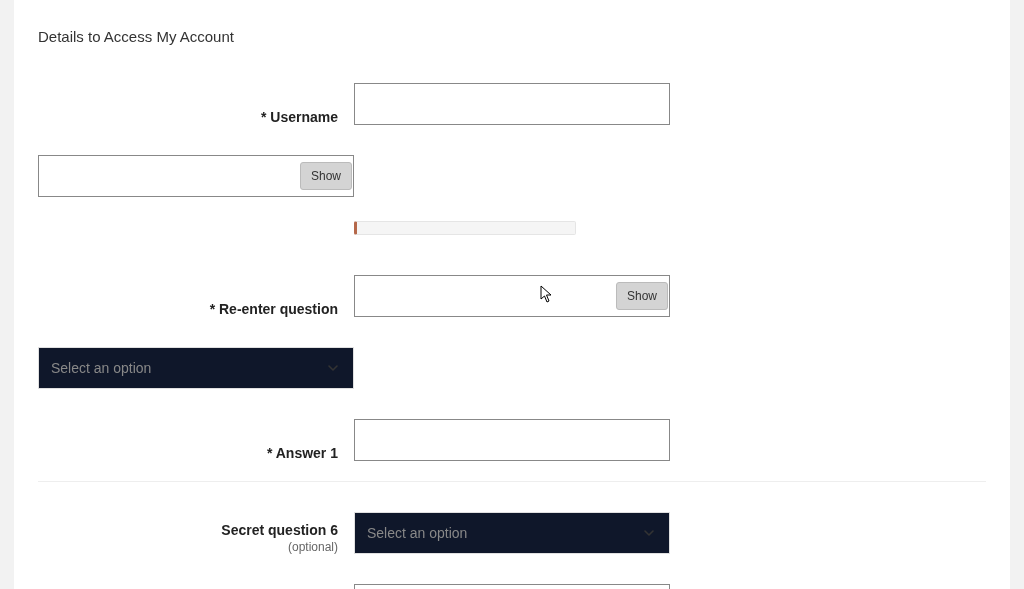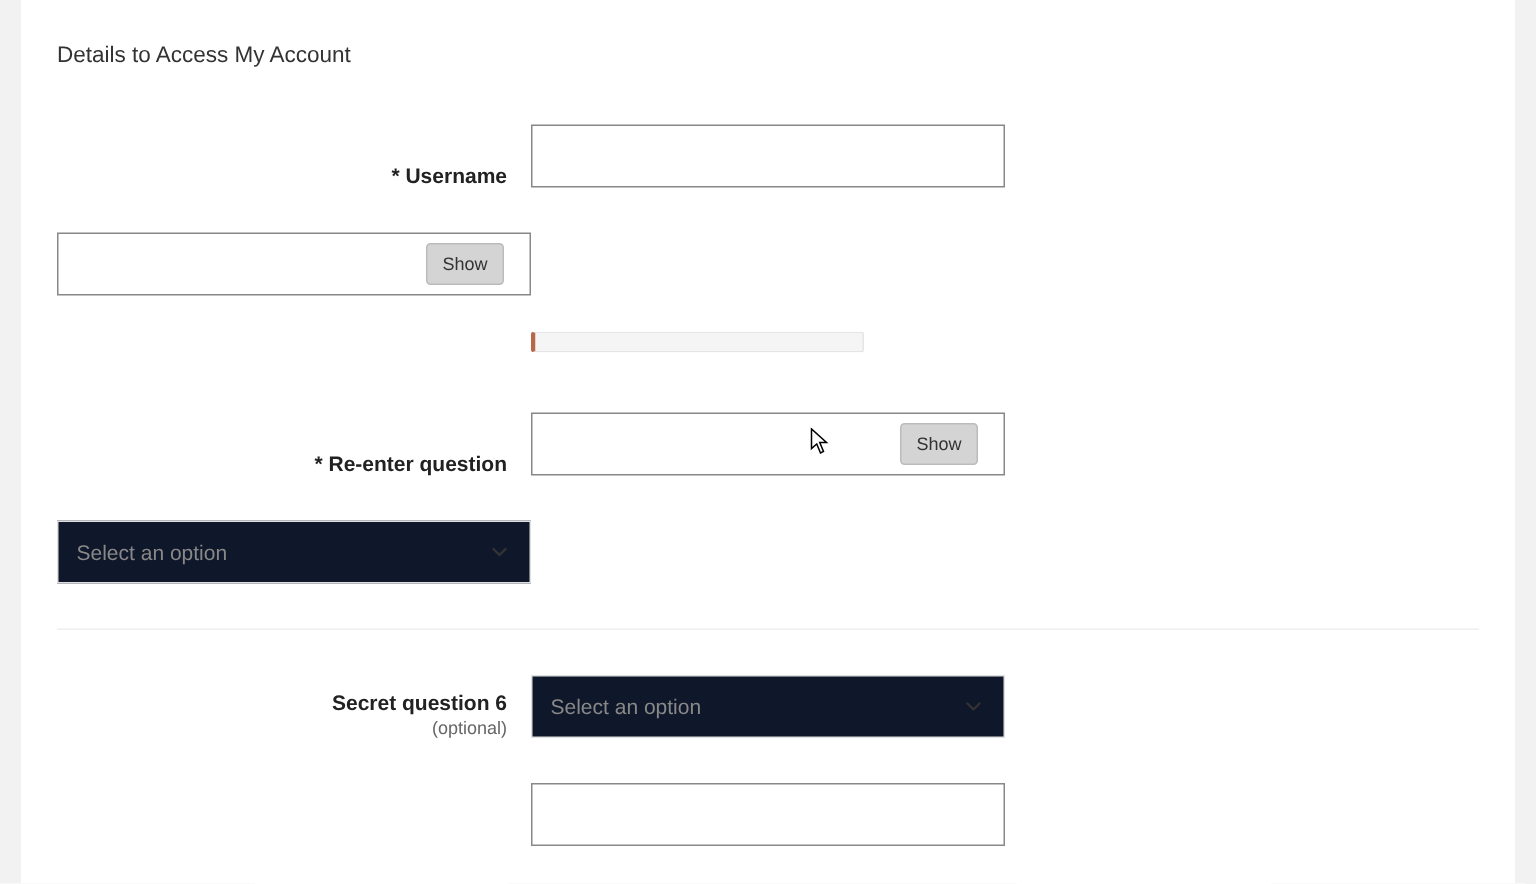--- a/index.html
+++ b/index.html
@@ -57,21 +57,21 @@
       border: 1px solid #888;
       padding: 0 12px;
       font-size: 14px;
       background: #fff;
     }
     .text-input.with-show {
       padding-right: 60px;
     }
     .show-btn {
       position: absolute;
-      right: 18px;
+      right: 2px;
       top: 7px;
       height: 28px;
       padding: 0 10px;
       font-size: 12px;
       background: #d4d4d4;
       border: 1px solid #bbb;
       border-radius: 3px;
       color: #333;
       cursor: pointer;
     }
@@ -178,20 +178,29 @@
         <span>Select an option</span>
         <span class="chevron-down">
           <svg viewBox="0 0 12 12">
               <path d="M2 4 L6 8 L10 4" fill="none" stroke="#333" stroke-width="1.6" stroke-linecap="round" stroke-linejoin="round"></path>
             </svg>
         </span>
       </div>
     </div>
   </div>
 
+  <div class="form-row" style="margin-bottom:20px;">
+    <div class="label-cell">
+      <span>*</span>
+      <span>Answer 1</span>
+    </div>
+    <div class="input-cell">
+      <input type="text" class="text-input" value="" style="">
+    </div>
+  </div>
 
   <hr class="divider">
 
   <div class="form-row">
     <div class="label-cell">
       <span>Secret question 6</span>
       <span class="optional">(optional)</span>
     </div>
     <div class="input-cell">
       <div class="select-box">

